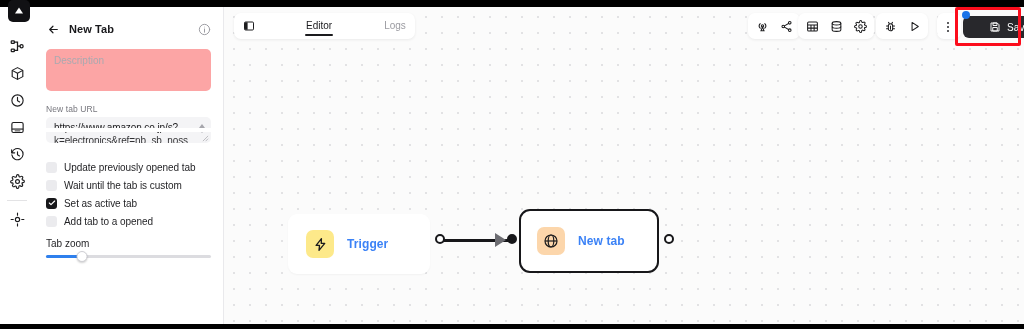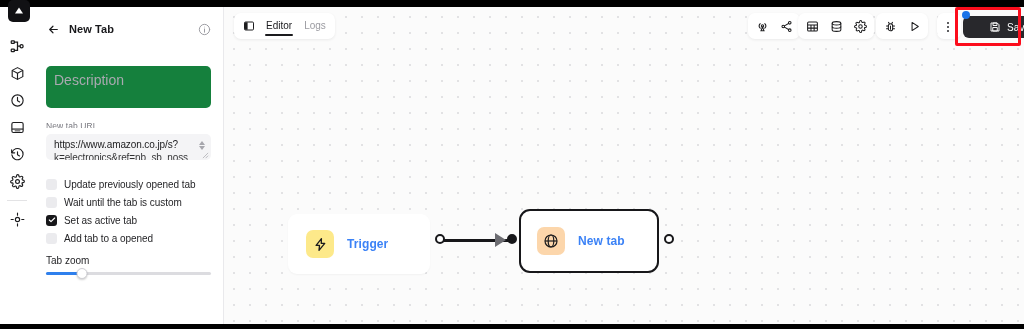--- a/index.html
+++ b/index.html
@@ -98,26 +98,26 @@
     letter-spacing: .1px;
     flex: 1;
   }
   .info-icon {
     width: 13px; height: 13px; color: #9a9aa0; cursor: pointer;
     display: flex; align-items: center; justify-content: center;
   }
 
   .desc-box {
     width: 100%; height: 42px;
-    background: #15803d;
+    background: #fca5a5;
     border: none;
     border-radius: 5px;
-    margin-top: 21px;
+    margin-top: 4px;
     padding: 6px 8px;
-    font-size: 14px;
+    font-size: 10px;
     color: #1c1c1e;
     font-family: "Liberation Sans", sans-serif;
     resize: none;
     outline: none;
   }
   .desc-box::placeholder { color: #a9a9b0; }
 
   .field-label {
     font-size: 8.5px; color: #77777e;
     margin-top: 9px; margin-bottom: 3px;
@@ -241,20 +241,21 @@
   .panel-toggle-icon {
     width: 13px; height: 13px;
     display: flex; align-items: center; justify-content: center;
     color: #1c1c1e; cursor: pointer;
   }
   .tab-item {
     position: relative;
     font-size: 10px; color: #9b9ba1;
     padding: 4px 1px 6px;
     cursor: pointer;
+    margin-left: 40px;
   }
   .tab-item.active { color: #1b1b1e; }
   .tab-item.active::after {
     content: "";
     position: absolute; left: 0; right: 0; bottom: 1px;
     height: 1.6px; background: #1b1b1e; border-radius: 2px;
   }
 
   
   .tb-group {

